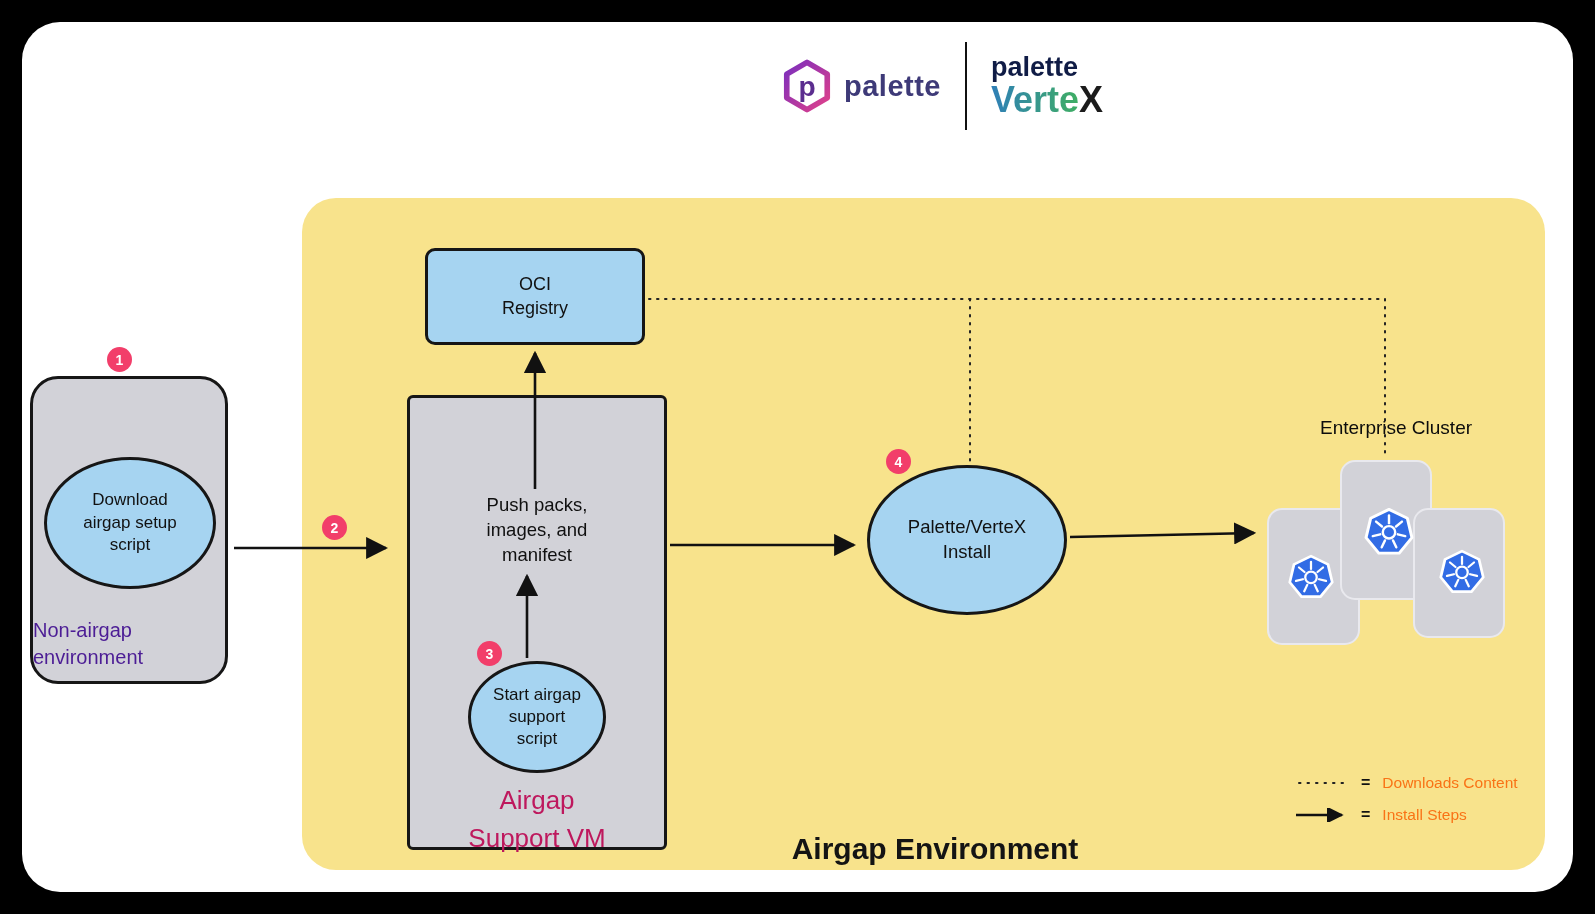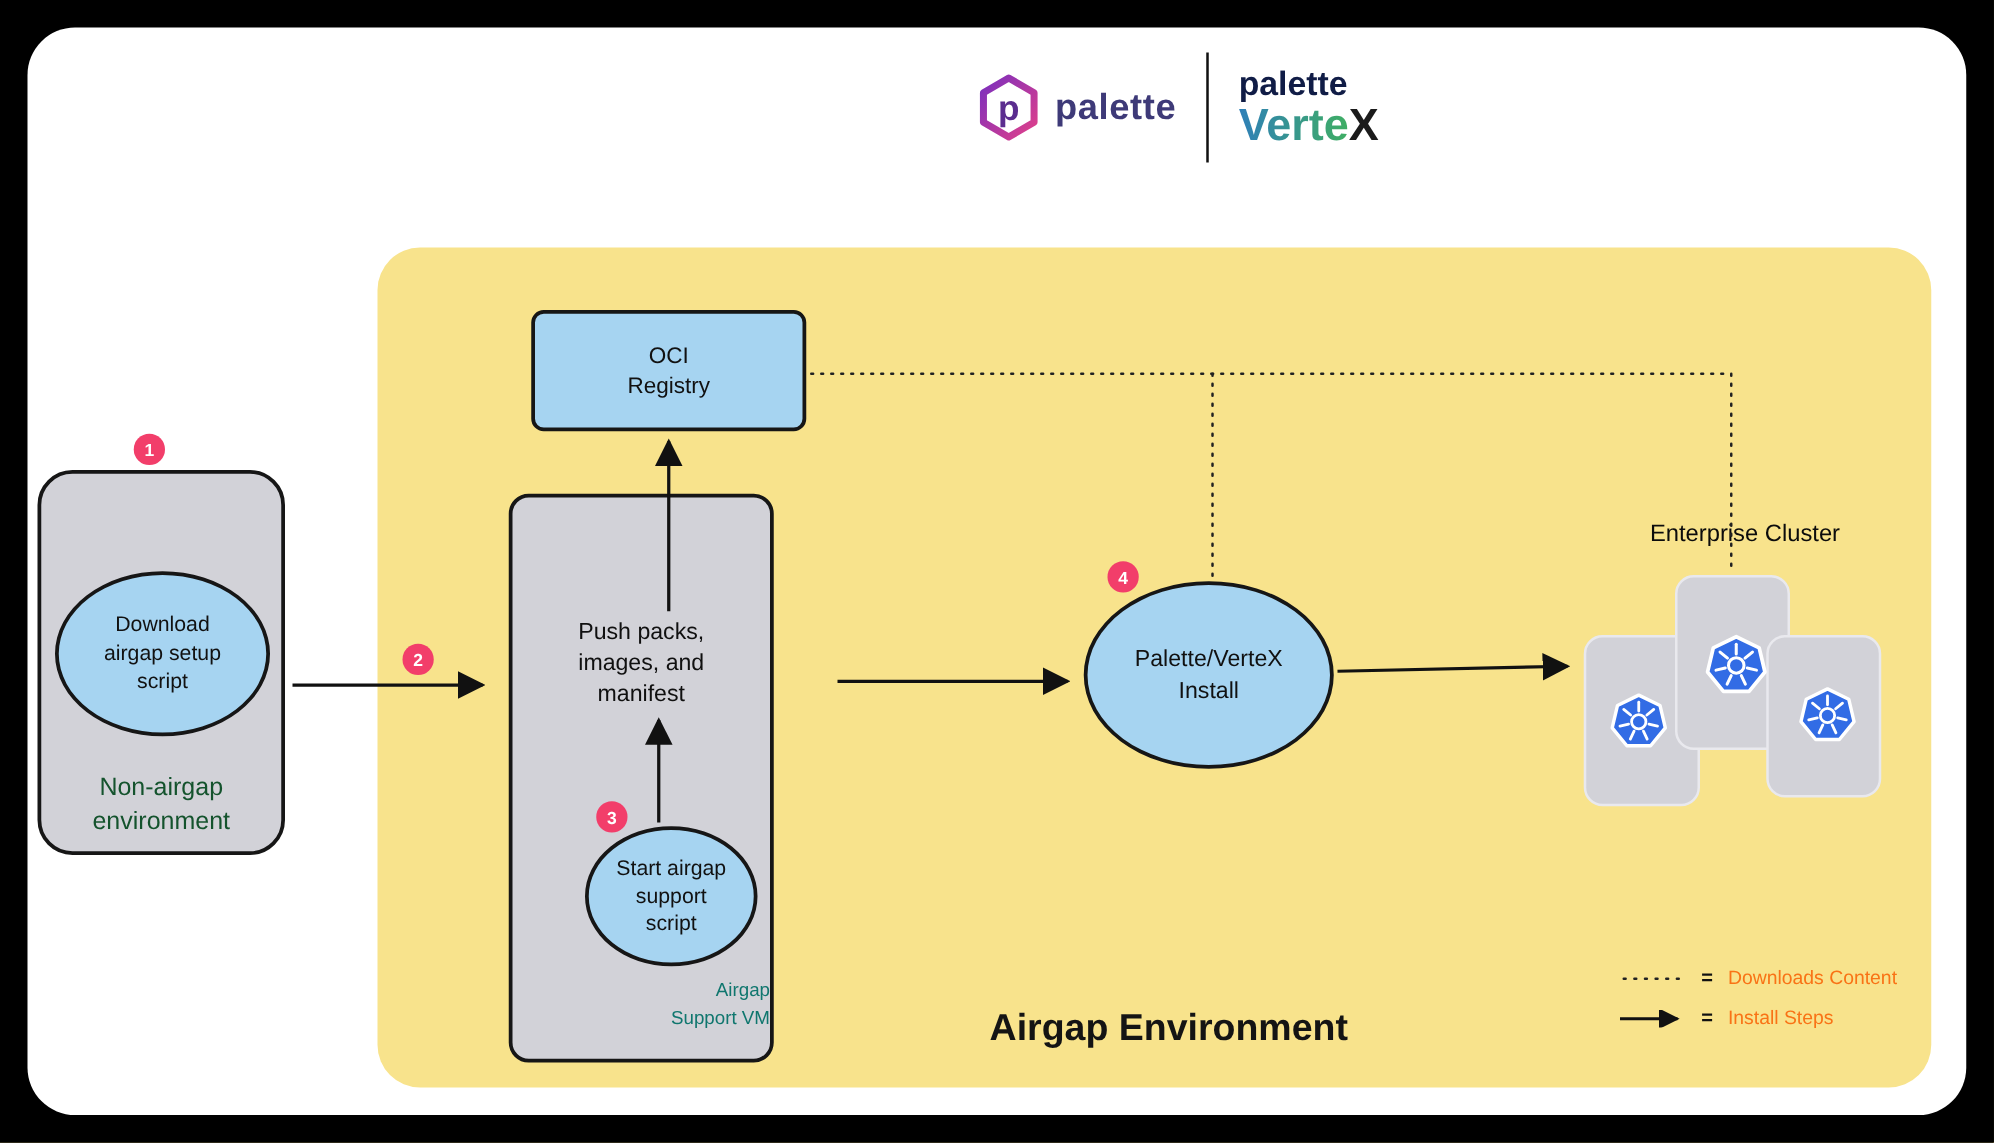--- a/index.html
+++ b/index.html
@@ -23,46 +23,46 @@
   .brand-right .l2{font-size:36px;font-weight:bold}
   .brand-right .l2 .grad{background:linear-gradient(90deg,#2f7fb8,#3fae63);
     -webkit-background-clip:text;background-clip:text;color:transparent}
   .brand-right .l2 .ex{color:#1b1b1b}
   .page-title{position:absolute;left:645px;top:136px;width:600px;text-align:center;
     font-size:29px;font-weight:600;color:#101010;z-index:3}
 
   
   .env{position:absolute;left:302px;top:198px;width:1243px;height:672px;
     background:var(--yellow);border-radius:34px;z-index:1}
-  .env-label{position:absolute;left:735px;top:806px;width:400px;text-align:center;
+  .env-label{position:absolute;left:735px;top:832px;width:400px;text-align:center;
     font-size:30px;font-weight:600;color:#141414;z-index:2}
 
   
   .node{position:absolute;z-index:2}
   .box{background:var(--gray);border:3px solid var(--ink);border-radius:28px}
   .bluebox{background:var(--blue);border:3px solid var(--ink);border-radius:10px}
   .ellipse{background:var(--blue);border:3px solid var(--ink);border-radius:50%;
     display:flex;align-items:center;justify-content:center;text-align:center}
   .lines span{display:block}
 
   .non-airgap{left:30px;top:376px;width:198px;height:308px}
   .non-airgap .ellipse{position:absolute;left:11px;top:78px;width:172px;height:132px;font-size:17px;line-height:1.35}
-  .non-airgap .cap{position:absolute;left:0;top:238px;width:100%;text-align:center;
-    font-size:20px;line-height:1.35;color:#14532d}
+  .non-airgap .cap{position:absolute;left:0;top:238px;width:100%;text-align:left;
+    font-size:20px;line-height:1.35;color:#4c1d95}
 
   .oci{left:425px;top:248px;width:220px;height:97px;display:flex;align-items:center;
     justify-content:center;text-align:center;font-size:18px;line-height:1.3}
 
-  .vm{left:407px;top:395px;width:212px;height:455px;border-radius:16px}
+  .vm{left:407px;top:395px;width:260px;height:455px;border-radius:6px}
   .vm .push{position:absolute;left:0;top:95px;width:100%;text-align:center;
     font-size:18.5px;line-height:1.35;color:#101010}
   .vm .ellipse{position:absolute;left:58px;top:263px;width:138px;height:112px;
     font-size:17px;line-height:1.3}
-  .vm .cap{position:absolute;left:0;top:384px;width:100%;text-align:right;
-    font-size:15px;line-height:1.45;color:#0f766e}
+  .vm .cap{position:absolute;left:0;top:384px;width:100%;text-align:center;
+    font-size:26px;line-height:1.45;color:#be185d}
 
   .install{left:867px;top:465px;width:200px;height:150px;font-size:18.5px;line-height:1.35}
 
   .ent-label{left:1306px;top:417px;width:180px;text-align:center;font-size:19px;color:#0c0c0c}
   .tile{position:absolute;background:var(--gray);border:2px solid #e9e9ee;border-radius:15px;z-index:2}
   .tile.c{left:1340px;top:460px;width:92px;height:140px}
   .tile.l{left:1267px;top:508px;width:93px;height:137px}
   .tile.r{left:1413px;top:508px;width:92px;height:130px}
   .k8s-ic{position:absolute;z-index:4}
 

